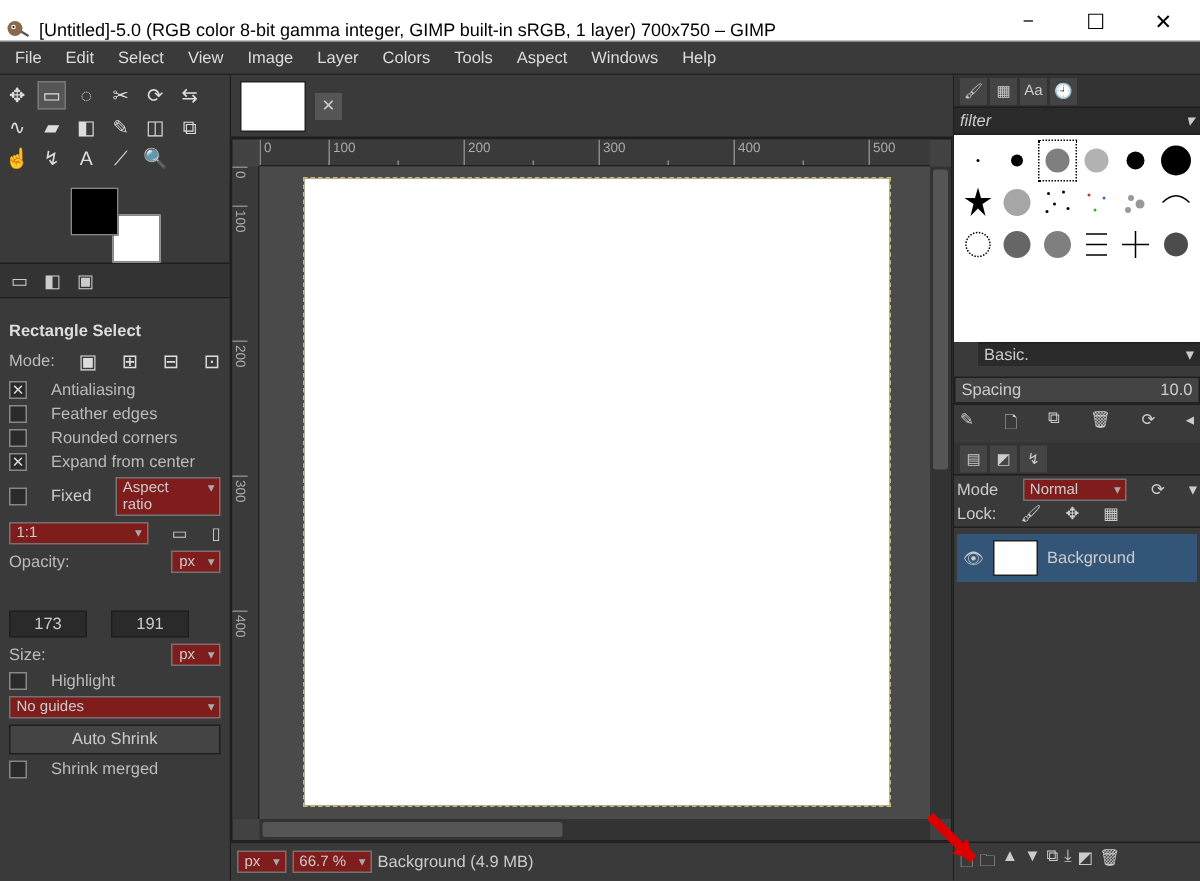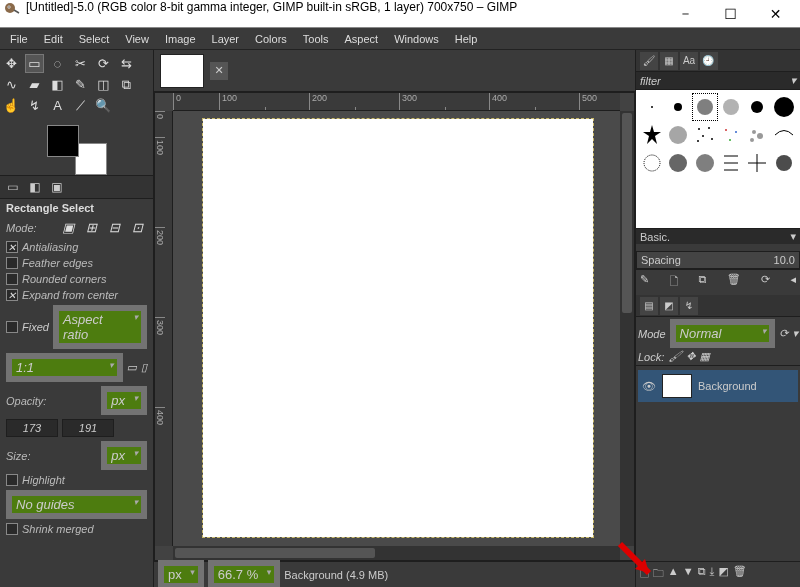--- a/index.html
+++ b/index.html
@@ -1,43 +1,43 @@
 <!DOCTYPE html>
 <html><head>
 <meta charset="utf-8">
 <style>
 * { margin:0; padding:0; box-sizing:border-box; font-family:"Segoe UI",Tahoma,sans-serif; font-size:11px; color:#ccc; user-select:none; }
 body { width:800px; height:587px; background:#3a3a3a; overflow:hidden; position:relative; }
-.titlebar { height:28px; background:#fff; display:flex; align-items:flex-start; padding:0 2px; border-bottom:1px solid #888; }
+.titlebar { height:28px; background:#fff; display:flex; align-items:flex-end; padding:0 2px; border-bottom:1px solid #888; }
 .titlebar .icon { width:16px; height:16px; margin:0 6px 0 2px; }
 .titlebar .icon svg { width:16px; height:16px; }
 .titlebar .title { flex:1; color:#000; font-size:12px; }
 .winbtns { display:flex; }
 .winbtn { width:45px; height:27px; display:flex; align-items:center; justify-content:center; color:#000; font-size:14px; }
 .menubar { height:22px; background:#3a3a3a; display:flex; align-items:center; padding:0 2px; border-bottom:1px solid #222; }
 .menuitem { padding:2px 8px; color:#ddd; cursor:default; }
 .main { display:flex; height:537px; }
 .left { width:154px; background:#3a3a3a; display:flex; flex-direction:column; border-right:1px solid #1e1e1e; }
 .toolbox { background:#3a3a3a; padding:4px 2px; display:flex; flex-wrap:wrap; gap:2px 4px; }
 .tool { width:19px; height:19px; display:flex; align-items:center; justify-content:center; color:#ddd; font-size:13px; }
 .tool.active { background:#555; border:1px solid #777; }
 .colorswatch { width:60px; height:50px; margin:6px auto 0; position:relative; }
 .colorswatch .fg { position:absolute; width:32px; height:32px; background:#000; border:1px solid #888; top:0; left:0; z-index:2; }
 .colorswatch .bg { position:absolute; width:32px; height:32px; background:#fff; border:1px solid #888; bottom:0; right:0; }
 .dockicons { padding:2px 4px; display:flex; gap:4px; border-top:1px solid #1e1e1e; border-bottom:1px solid #1e1e1e; background:#333; }
 .dockicons .di { width:18px; height:18px; display:flex; align-items:center; justify-content:center; font-size:12px; }
 .tooloptions { flex:1; background:#3a3a3a; padding:2px 6px 6px; overflow:hidden; }
-.sectitle { font-weight:bold; color:#ddd; margin:1px 0 4px; }
-.row { display:flex; align-items:center; margin:4px 0; gap:4px;font-style:italic; }
+.sectitle { font-weight:bold; color:#ddd; margin:14px 0 4px; }
+.row { display:flex; align-items:center; margin:4px 0; gap:16px; }
 .lbl { color:#bbb; flex:1; }
 .cbx { width:12px; height:12px; border:1px solid #888; background:#2a2a2a; display:flex; align-items:center; justify-content:center; font-size:10px; color:#ddd; }
 .cbx.chk::before { content:"✕"; }
-.sel { background:#4d7c0f; border:6px solid #737373; padding:1px 16px 1px 4px; color:#ccc; position:relative; font-size:13px; }
+.sel { background:#7f1d1d; border:1px solid #737373; padding:1px 16px 1px 4px; color:#ccc; position:relative; font-size:10px; }
 .sel::after { content:"▾"; position:absolute; right:3px; top:1px; color:#aaa; font-size:9px; }
-.numfield { background:#2a2a2a; border:1px solid #1e1e1e; padding:2px 4px; color:#ccc; width:52px; text-align:center; }
+.numfield { background:#2a2a2a; border:1px solid #1e1e1e; padding:2px 4px; color:#ccc; width:52px; text-align:center;margin-top:21px; }
 .btn { background:#444; border:1px solid #1e1e1e; padding:3px; text-align:center; color:#ccc; }
 .center { flex:1; background:#424242; display:flex; flex-direction:column; position:relative; }
 .imgtab { height:42px; background:#3a3a3a; display:flex; align-items:center; gap:6px; padding:4px 6px; border-bottom:1px solid #1e1e1e; }
 .thumb { width:44px; height:34px; background:#fff; border:1px solid #222; }
 .xbtn { width:18px; height:18px; background:#555; display:flex; align-items:center; justify-content:center; }
 .canvaswrap { flex:1; position:relative; border:1px solid #1e1e1e; }
 .ruler-h { position:absolute; top:0; left:18px; right:14px; height:18px; background:#3a3a3a; border-bottom:1px solid #1e1e1e; display:flex; overflow:hidden; }
 .ruler-h span { flex:none; width:90px; border-left:1px solid #888; padding-left:2px; font-size:9px; color:#aaa; height:18px; line-height:10px; position:relative; }
 .ruler-h span::after { content:""; position:absolute; left:45px; bottom:0; height:4px; width:1px; background:#888; }
 .ruler-v { position:absolute; top:18px; left:0; width:18px; bottom:14px; background:#3a3a3a; border-right:1px solid #1e1e1e; }
@@ -50,21 +50,21 @@
 .scroll-h .th { background:#555; height:10px; margin:2px; width:200px; border-radius:2px; }
 .statusbar { height:26px; background:#3a3a3a; border-top:1px solid #1e1e1e; display:flex; align-items:center; padding:0 4px; gap:4px; }
 .right { width:165px; background:#3a3a3a; display:flex; flex-direction:column; border-left:1px solid #1e1e1e; }
 .tabstrip { height:22px; background:#333; display:flex; align-items:center; gap:2px; padding:2px 4px; border-bottom:1px solid #1e1e1e; }
 .tabicon { width:18px; height:18px; background:#444; display:flex; align-items:center; justify-content:center; font-size:10px; }
 .filter { height:18px; background:#2a2a2a; margin:0; padding:1px 4px; color:#888; font-style:italic; display:flex; align-items:center; justify-content:space-between; border-bottom:1px solid #1e1e1e; }
 .brushlabel { padding:2px 4px; font-style:italic; color:#ccc; font-size:10.5px; border-bottom:1px solid #1e1e1e; }
 .brushgrid { height:138px; background:#fff; padding:4px; display:grid; grid-template-columns:repeat(6,1fr); grid-auto-rows:26px; gap:2px; overflow:hidden; }
 .brush { display:flex; align-items:center; justify-content:center; }
 .brush.sel2 { outline:1px dotted #000; }
-.basic { display:flex; align-items:center; justify-content:space-between; padding:1px 4px; background:#2a2a2a; border-top:1px solid #1e1e1e; }
+.basic { display:flex; align-items:center; justify-content:space-between; padding:1px 4px; background:#2a2a2a; border-top:1px solid #1e1e1e;margin-left:16px; }
 .spacing { display:flex; align-items:center; justify-content:space-between; padding:2px 4px; background:#444; border:1px solid #1e1e1e; margin-top:7px; }
 .iconrow { display:flex; gap:4px; padding:3px 4px; border-top:1px solid #1e1e1e; font-size:12px; color:#aaa; }
 .iconrow.space { justify-content:space-between; }
 .layeropts { padding:0 2px; }
 .layeropts .row { margin:2px 0; }
 .layerlist { flex:1; background:#3a3a3a; border-top:1px solid #1e1e1e; padding:4px 2px; }
 .layer { display:flex; align-items:center; gap:6px; background:#335577; padding:4px; }
 .layer .eye { width:14px; text-align:center; }
 .layer .lt { width:30px; height:24px; background:#fff; border:1px solid #222; }
 .arrow { position:absolute; bottom:8px; right:145px; width:40px; height:40px; pointer-events:none; }
@@ -183,20 +183,21 @@
           <span class="lbl">Size:</span>
           <div class="sel">px</div>
         </div>
       <div class="row">
           <div class="cbx"></div>
           <span class="lbl">Highlight</span>
         </div>
       <div class="row">
           <div class="sel" style="flex:1">No guides</div>
         </div>
+      <div class="btn">Auto Shrink</div>
       <div class="row">
           <div class="cbx"></div>
           <span class="lbl">Shrink merged</span>
         </div>
     </div>
   </div>
 
   <div class="center">
     <div class="imgtab">
       <div class="thumb"></div>

